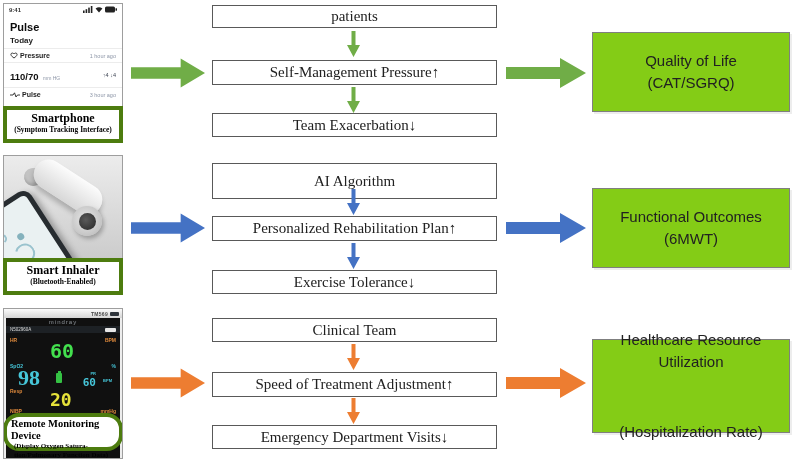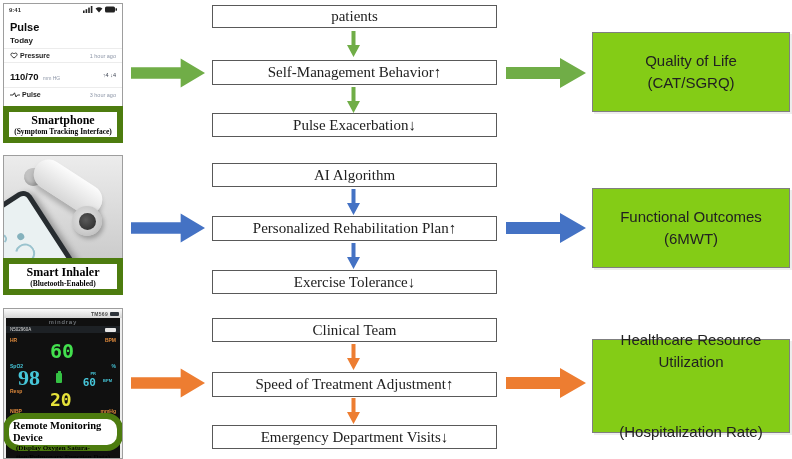--- a/index.html
+++ b/index.html
@@ -17,21 +17,21 @@
              line-height:1.45; color:#212121; }
   
   .h-arrow { position:absolute; }
   .v-arrow { position:absolute; }
   .fill-green polygon { fill:var(--green); }
   .fill-blue  polygon { fill:var(--blue); }
   .fill-orange polygon { fill:var(--orange); }
 
   
   .card { position:absolute; left:3px; width:120px; background:#fff; border:1px solid #9e9e9e; }
-  .caption { position:absolute; left:-1px; right:-1px; bottom:-1px; background:#fff; border:6px solid #4d7c0f;
+  .caption { position:absolute; left:-1px; right:-1px; bottom:-1px; background:#fff; border:4px solid #4d7c0f;
              font-family:"Liberation Serif", serif; font-weight:bold; text-align:center; padding:1px 2px; }
   .cap-title { font-size:12px; line-height:14px; color:#000; }
   .cap-sub { font-size:7.5px; line-height:9px; color:#000; }
   .cap-left { text-align:left; padding-left:4px; }
   .cap-left .cap-title { font-size:10.5px; line-height:12px; }
   .cap-left .cap-sub { font-size:7px; line-height:8.5px; }
 
   
   .phone-ui { position:absolute; inset:0 0 36px 0; background:#fff; overflow:hidden; }
   .p-status { display:flex; justify-content:space-between; align-items:center; padding:2px 5px 0 5px;
@@ -156,27 +156,27 @@
       <polygon points="0,10 51,10 51,1 76,16 51,31 51,22 0,22"></polygon>
     </svg>
 
   <div class="mid-box" style="top:5px;height:23px;">
       <span>patients</span>
     </div>
   <svg class="v-arrow fill-green" style="left:347px;top:31px;" width="13" height="26" viewBox="0 0 13 26">
       <polygon points="4.5,0 8.5,0 8.5,14 13,14 6.5,26 0,14 4.5,14"></polygon>
     </svg>
   <div class="mid-box" style="top:60px;height:25px;">
-      <span>Self-Management Behavior↑</span>
+      <span>Self-Management Pressure↑</span>
     </div>
   <svg class="v-arrow fill-green" style="left:347px;top:87px;" width="13" height="26" viewBox="0 0 13 26">
       <polygon points="4.5,0 8.5,0 8.5,14 13,14 6.5,26 0,14 4.5,14"></polygon>
     </svg>
   <div class="mid-box" style="top:113px;height:24px;">
-      <span>Pulse Exacerbation↓</span>
+      <span>Team Exacerbation↓</span>
     </div>
 
   <svg class="h-arrow fill-green" style="left:506px;top:57px;" width="80" height="32" viewBox="0 0 80 32">
       <polygon points="0,10 54,10 54,1 80,16 54,31 54,22 0,22"></polygon>
     </svg>
 
   <div class="out-box" style="top:32px;height:80px;">
     <span>Quality of Life</span>
     <span>(CAT/SGRQ)</span>
   </div>
@@ -202,21 +202,21 @@
       <div class="cap-sub">
         <span style="display:block">(Bluetooth-Enabled)</span>
       </div>
     </div>
   </div>
 
   <svg class="h-arrow fill-blue" style="left:131px;top:212px;" width="74" height="32" viewBox="0 0 76 32">
       <polygon points="0,10 51,10 51,1 76,16 51,31 51,22 0,22"></polygon>
     </svg>
 
-  <div class="mid-box" style="top:163px;height:24px;">
+  <div class="mid-box" style="top:163px;height:36px;">
       <span>AI Algorithm</span>
     </div>
   <svg class="v-arrow fill-blue" style="left:347px;top:189px;" width="13" height="26" viewBox="0 0 13 26">
       <polygon points="4.5,0 8.5,0 8.5,14 13,14 6.5,26 0,14 4.5,14"></polygon>
     </svg>
   <div class="mid-box" style="top:216px;height:25px;">
       <span>Personalized Rehabilitation Plan↑</span>
     </div>
   <svg class="v-arrow fill-blue" style="left:347px;top:243px;" width="13" height="26" viewBox="0 0 13 26">
       <polygon points="4.5,0 8.5,0 8.5,14 13,14 6.5,26 0,14 4.5,14"></polygon>

